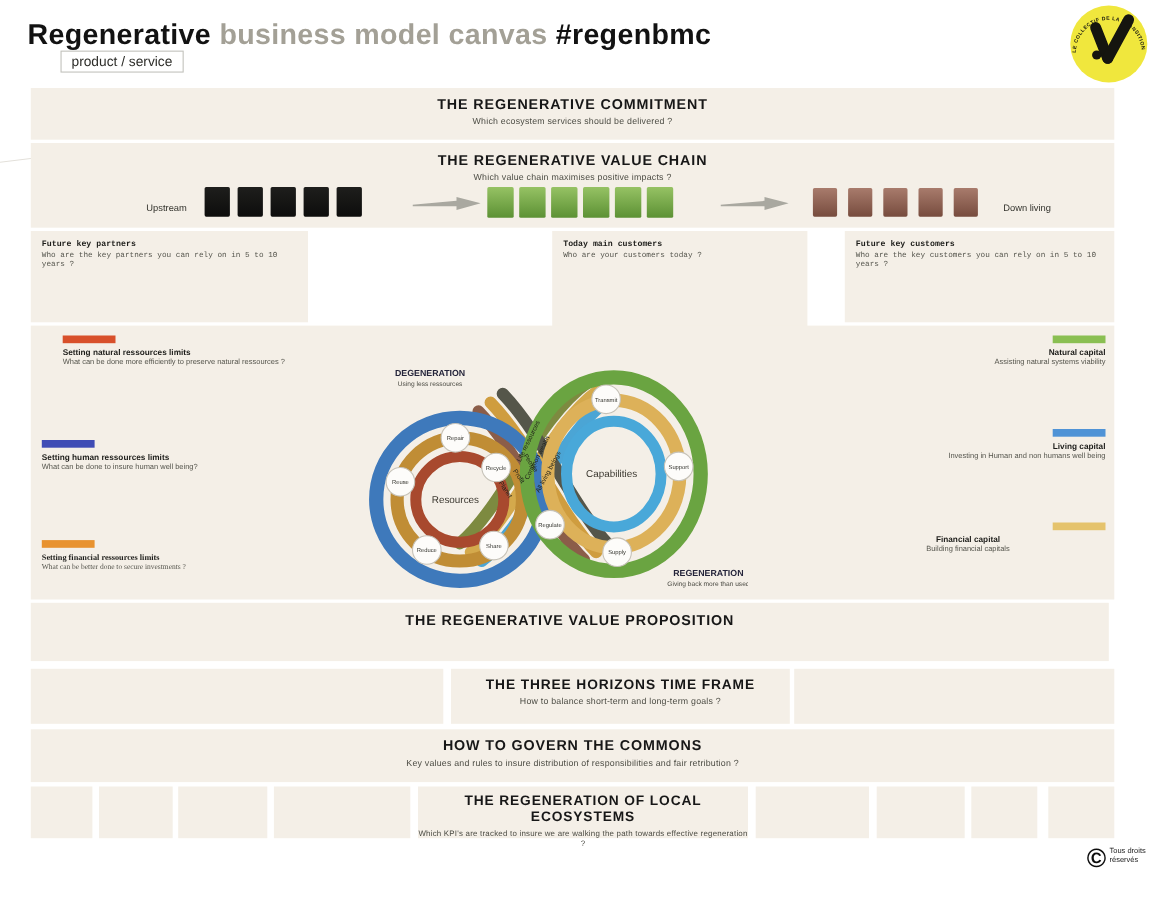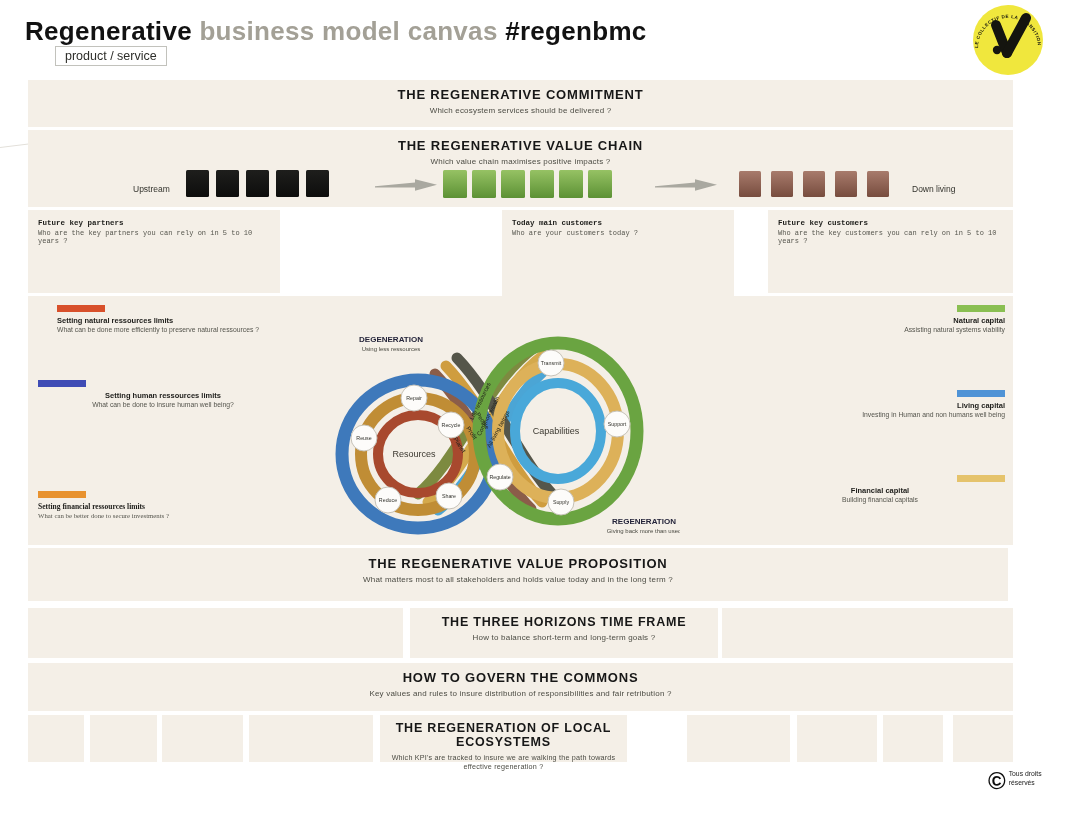--- a/index.html
+++ b/index.html
@@ -122,21 +122,21 @@
     </div>
   </div>
 
   <div class="panel" style="left:28px;top:296px;width:985px;height:249px;">
 
     <div class="limit" style="left:0;top:9px;margin-left:29px;">
       <div class="bar" style="background: rgb(216, 80, 43);"></div>
       <div class="lc-t">Setting natural ressources limits</div>
       <div class="lc-q">What can be done more efficiently to preserve natural ressources ?</div>
     </div>
-    <div class="limit" style="left:10px;top:84px;text-align:center;">
+    <div class="limit" style="left:10px;top:104px;">
       <div class="bar" style="background: rgb(63, 76, 181);"></div>
       <div class="lc-t">Setting human ressources limits</div>
       <div class="lc-q">What can be done to insure human well being?</div>
     </div>
     <div class="limit" style="left:10px;top:195px;font-family:Liberation Serif, serif;">
       <div class="bar" style="background: rgb(232, 146, 47);"></div>
       <div class="lc-t">Setting financial ressources limits</div>
       <div class="lc-q">What can be better done to secure investments ?</div>
     </div>
 
@@ -229,21 +229,20 @@
 
       <text x="61" y="12" font-size="8" font-weight="bold" fill="#24243a" text-anchor="middle">DEGENERATION</text>
       <text x="61" y="21" font-size="6" fill="#4a4a42" text-anchor="middle">Using less ressources</text>
       <text x="314" y="194" font-size="8" font-weight="bold" fill="#24243a" text-anchor="middle">REGENERATION</text>
       <text x="314" y="203" font-size="6" fill="#4a4a42" text-anchor="middle">Giving back more than used</text>
     </svg>
   </div>
 
   <div class="panel" style="left:28px;top:548px;width:980px;height:53px;padding-top:8px;box-sizing:border-box;">
     <div class="sec-title">THE REGENERATIVE VALUE PROPOSITION</div>
-    <div class="sec-q">What matters most to all stakeholders and holds value today and in the long term ?</div>
   </div>
 
   <div style="position:absolute;left:28px;top:608px;width:985px;height:50px;">
     <div class="panel" style="left:0;top:0;width:375px;height:50px;"></div>
     <div class="panel" style="left:382px;top:0;width:308px;height:50px;padding-top:7px;box-sizing:border-box;">
       <div class="sec-title" style="font-size:12.5px;">THE THREE HORIZONS TIME FRAME</div>
       <div class="sec-q">How to balance short-term and long-term goals ?</div>
     </div>
     <div class="panel" style="left:694px;top:0;width:291px;height:50px;"></div>
   </div>
@@ -251,21 +250,21 @@
   <div class="panel" style="left:28px;top:663px;width:985px;height:48px;padding-top:7px;box-sizing:border-box;">
     <div class="sec-title">HOW TO GOVERN THE COMMONS</div>
     <div class="sec-q">Key values and rules to insure distribution of responsibilities and fair retribution ?</div>
   </div>
 
   <div style="position:absolute;left:28px;top:715px;width:985px;height:47px;">
     <div class="panel" style="left:0;top:0;width:56px;height:47px;"></div>
     <div class="panel" style="left:62px;top:0;width:67px;height:47px;"></div>
     <div class="panel" style="left:134px;top:0;width:81px;height:47px;"></div>
     <div class="panel" style="left:221px;top:0;width:124px;height:47px;"></div>
-    <div class="panel" style="left:352px;top:0;width:247px;height:47px;padding-top:6px;box-sizing:border-box;">
+    <div class="panel" style="left:352px;top:0;width:300px;height:47px;padding-top:6px;box-sizing:border-box;">
       <div class="sec-title" style="font-size:12.5px;">THE REGENERATION OF LOCAL ECOSYSTEMS</div>
       <div class="sec-q" style="font-size:7.2px;">Which KPI's are tracked to insure we are walking the path towards effective regeneration ?</div>
     </div>
     <div class="panel" style="left:659px;top:0;width:103px;height:47px;"></div>
     <div class="panel" style="left:769px;top:0;width:80px;height:47px;"></div>
     <div class="panel" style="left:855px;top:0;width:60px;height:47px;"></div>
     <div class="panel" style="left:925px;top:0;width:60px;height:47px;"></div>
   </div>
 
   <div class="copyright">

